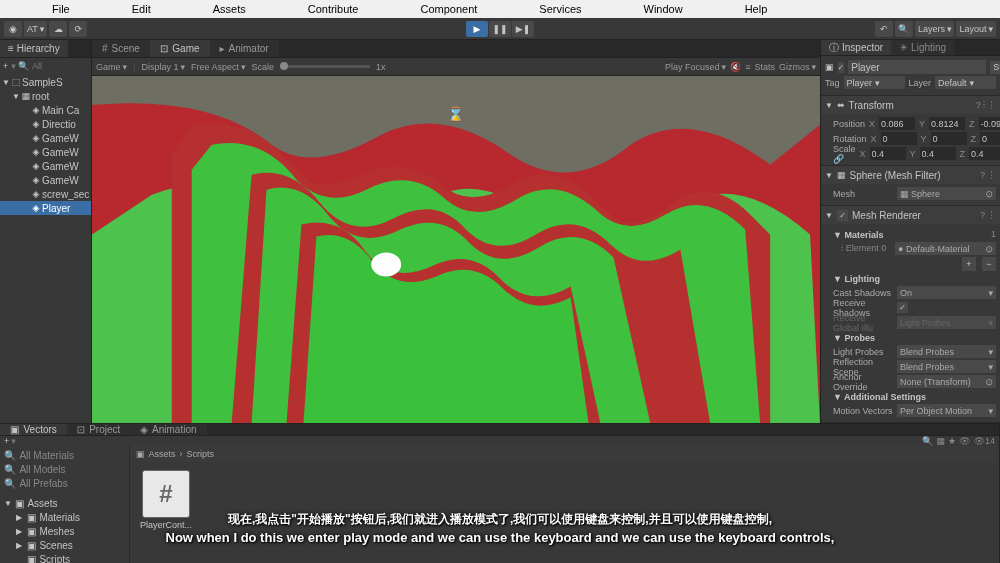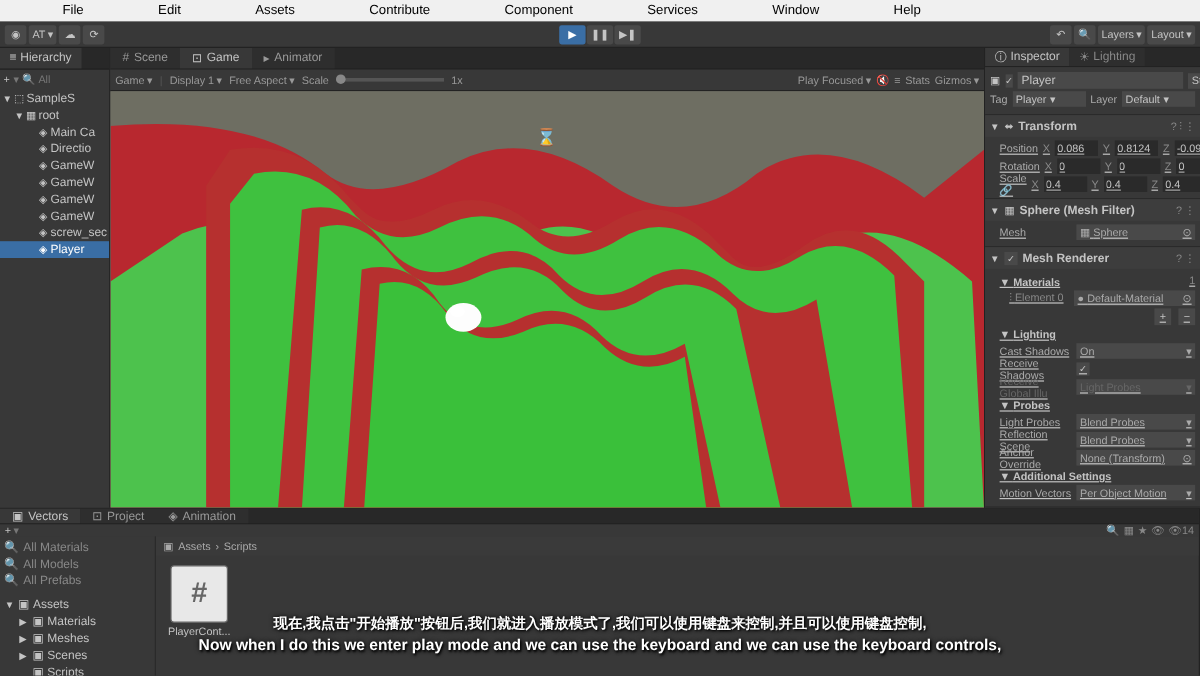--- a/index.html
+++ b/index.html
@@ -42,23 +42,23 @@
 .hourglass { position: absolute; top: 30px; left: 50%; transform: translateX(-50%); color: #fff; font-size: 14px; }
 
 .insp-panel { width: 180px; background: #383838; border-left: 1px solid #222; display: flex; flex-direction: column; overflow-y: auto; font-size: 9px; }
 .insp-header { background: #383838; padding: 4px; border-bottom: 1px solid #2a2a2a; }
 .insp-row { display: flex; align-items: center; gap: 4px; margin-bottom: 2px; }
 .insp-name-input { flex: 1; background: #494949; border: none; color: #c4c4c4; padding: 1px 3px; font-size: 10px; height: 14px; }
 .insp-dd { background: #494949; color: #c4c4c4; padding: 1px 3px; font-size: 9px; display: inline-flex; align-items: center; gap: 3px; height: 13px; cursor: pointer; }
 .comp { border-bottom: 1px solid #2a2a2a; }
 .comp-header { height: 18px; background: #3d3d3d; display: flex; align-items: center; padding: 0 4px; gap: 4px; cursor: pointer; }
 .comp-header .arrow { width: 8px; font-size: 8px; }
-.comp-title { flex: 1; font-weight: bold; font-size: 10px; }
+.comp-title { flex: 1; font-weight: normal; font-size: 10px; }
 .comp-icons { display: flex; gap: 2px; color: #888; font-size: 9px; }
-.comp-body { padding: 2px 4px 4px 12px; text-decoration: underline; }
+.comp-body { padding: 2px 4px 4px 12px; }
 .prop-row { display: flex; align-items: center; gap: 4px; height: 15px; }
 .prop-label { width: 60px; color: #aaa; }
 .prop-input { width: 36px; background: #2a2a2a; border: none; color: #c4c4c4; padding: 0 2px; font-size: 9px; height: 13px; }
 .prop-axis { width: 8px; color: #888; }
 .prop-dd { flex: 1; background: #494949; color: #aaa; padding: 1px 3px; font-size: 9px; display: flex; align-items: center; justify-content: space-between; cursor: pointer; height: 13px; }
 .prop-check { width: 11px; height: 11px; background: #494949; display: inline-flex; align-items: center; justify-content: center; font-size: 8px; cursor: pointer; }
 .sub-section { color: #c4c4c4; font-weight: bold; margin: 3px 0 1px; padding-left: 0; }
 .add-btn { background: #494949; width: 14px; height: 14px; display: flex; align-items: center; justify-content: center; cursor: pointer; margin-left: 2px; }
 
 .bottom-panel { height: 140px; background: #383838; border-top: 1px solid #222; display: flex; }

